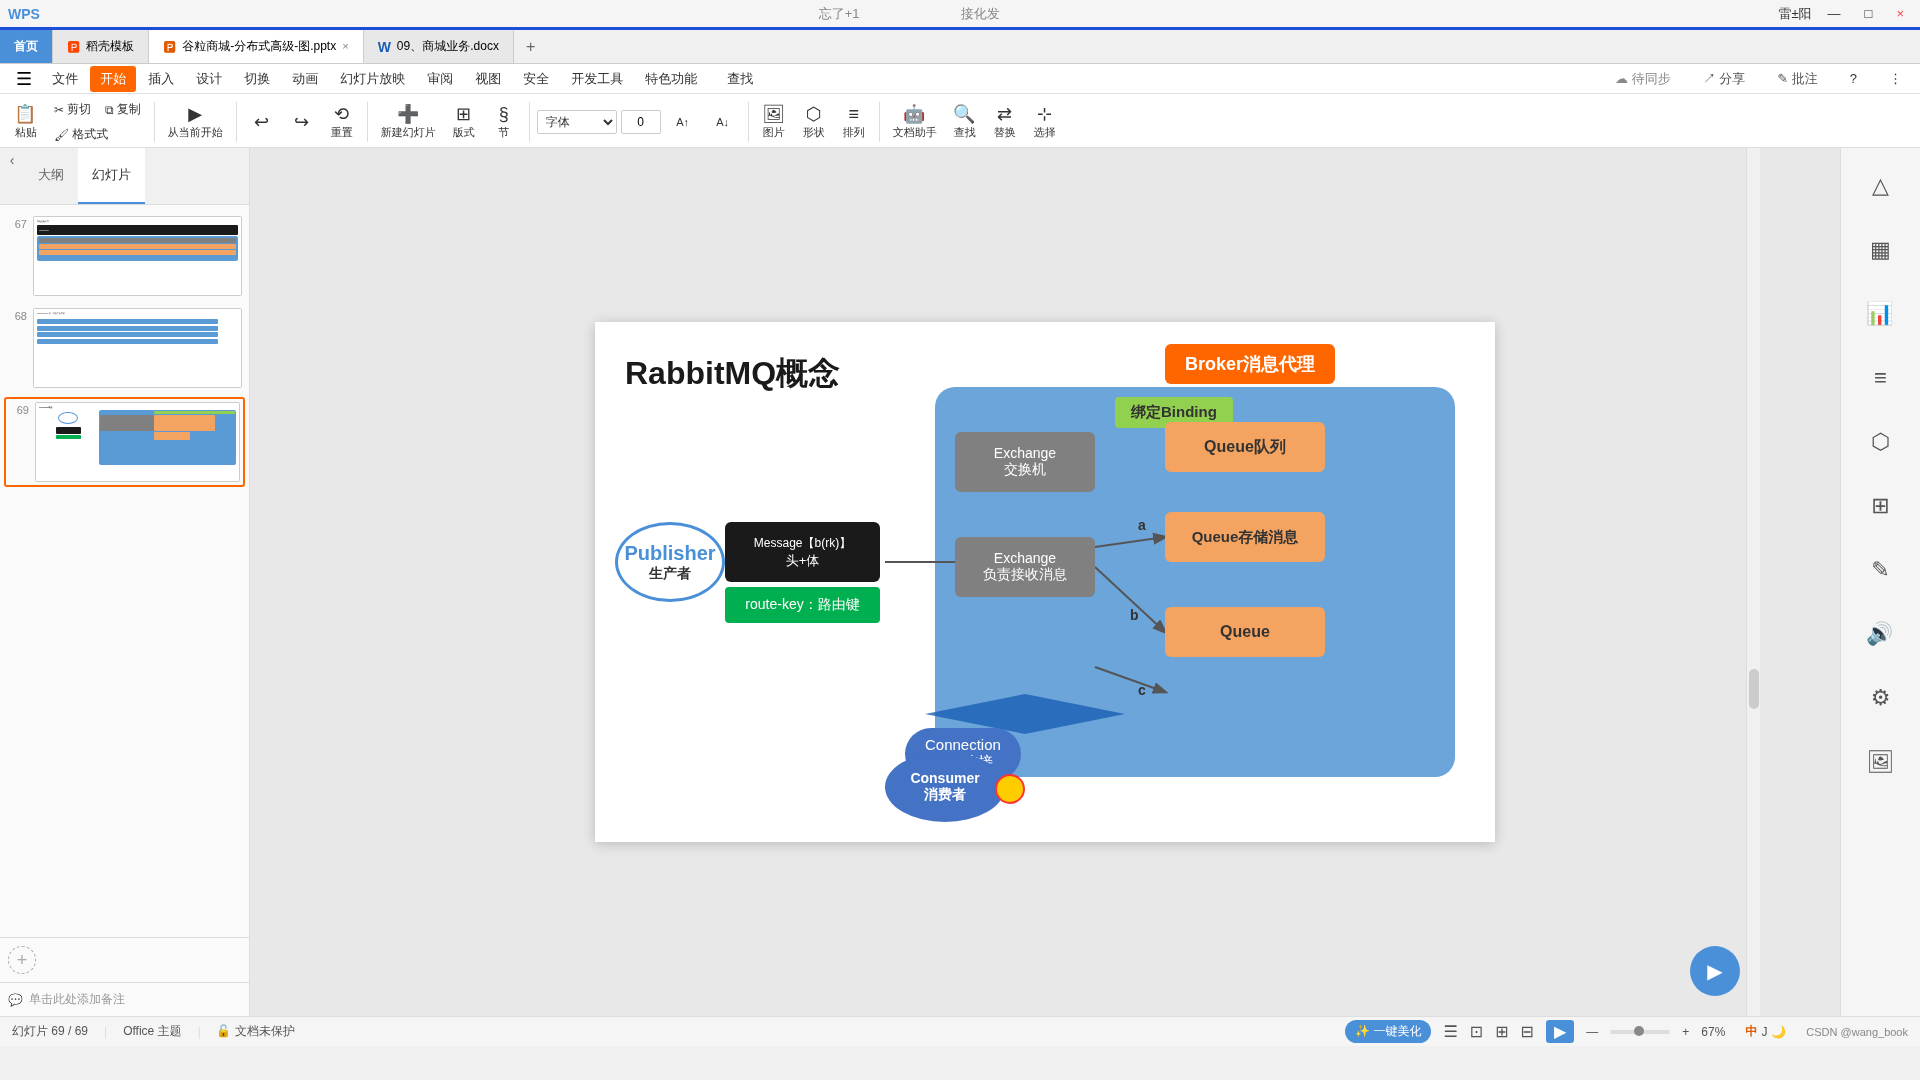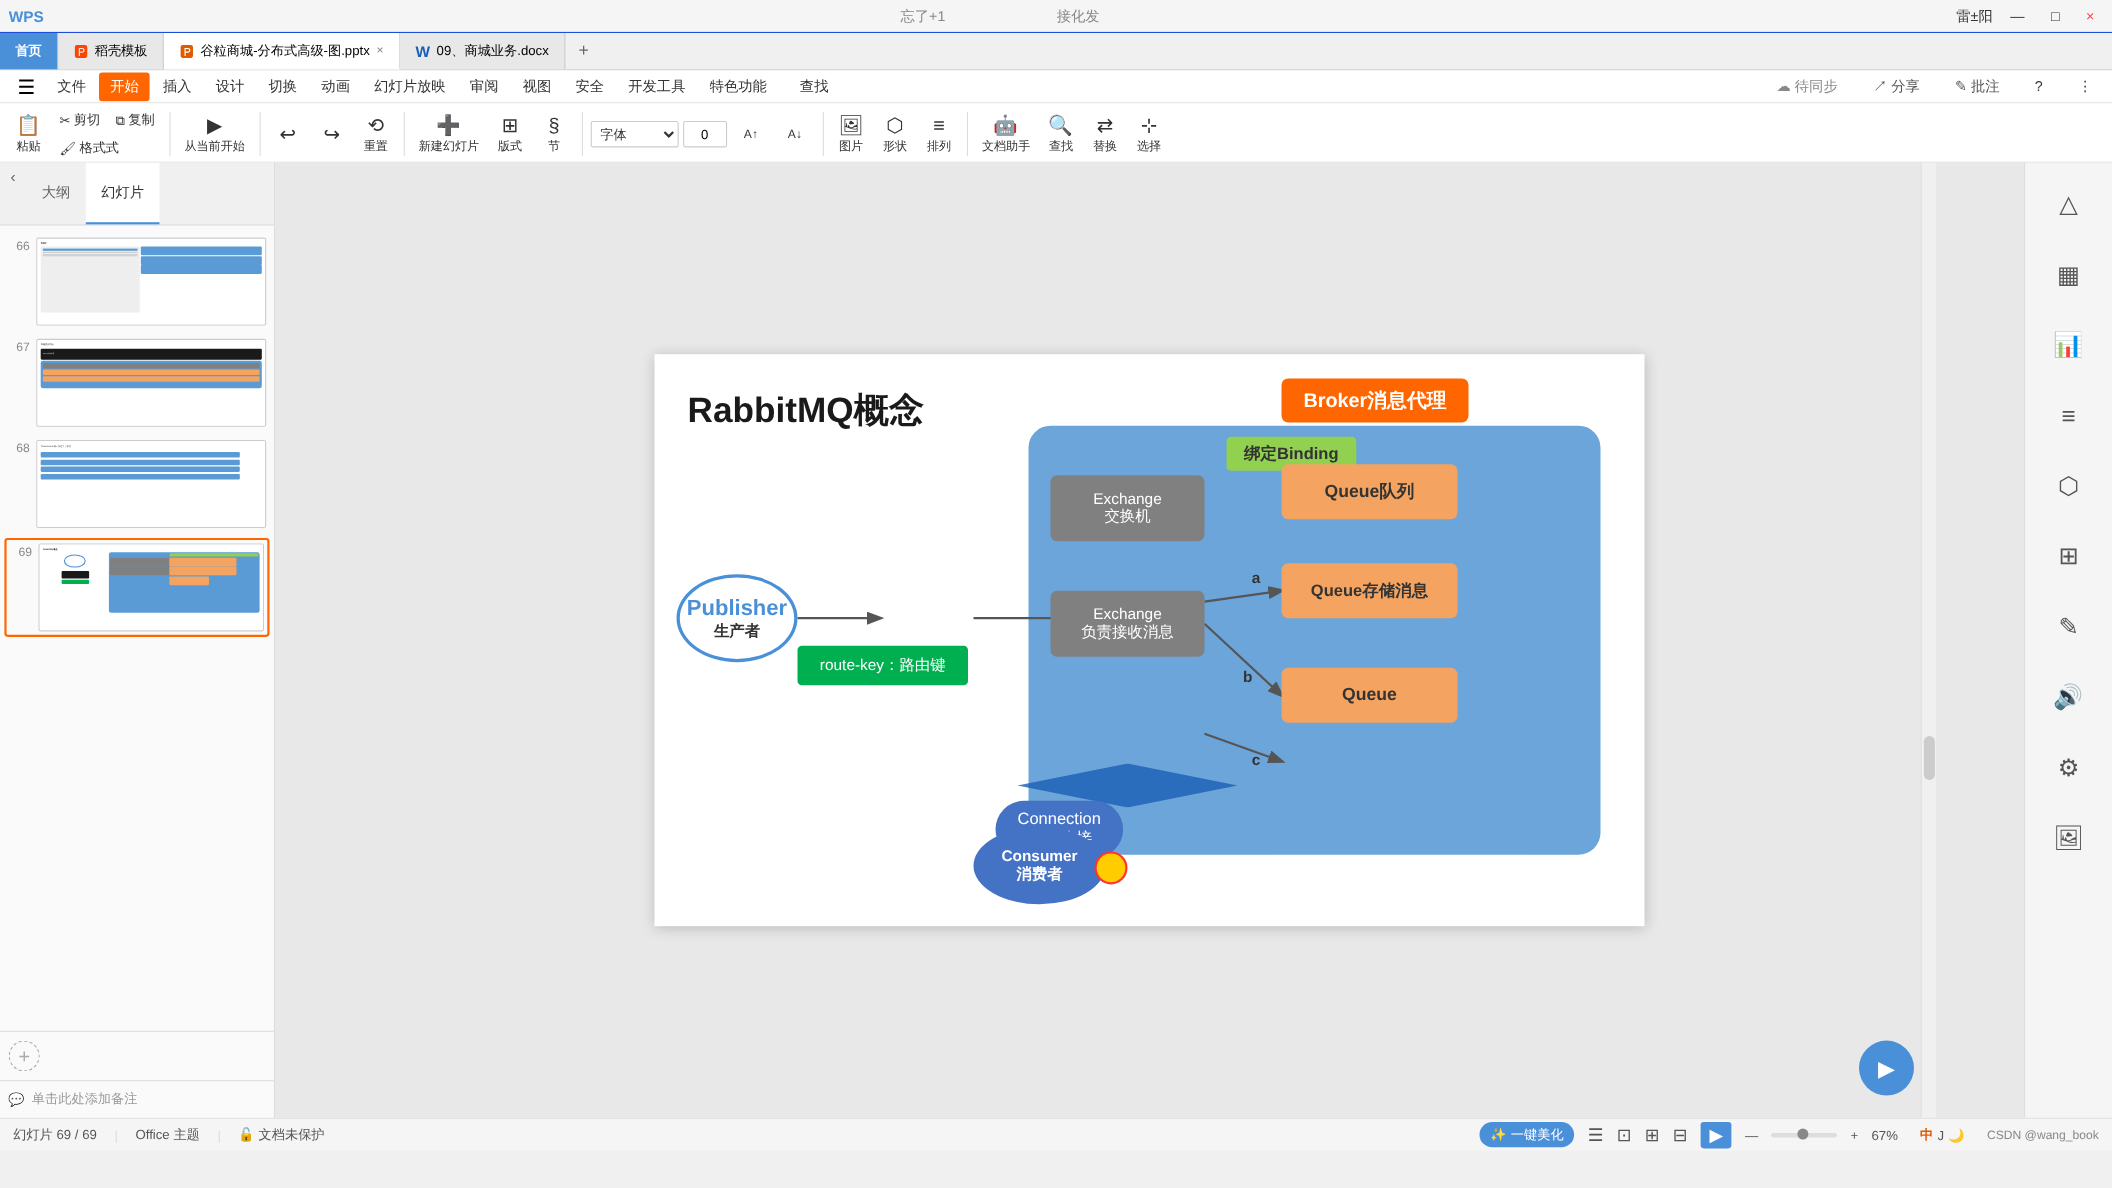--- a/index.html
+++ b/index.html
@@ -6,21 +6,21 @@
     body { font-family: 'Microsoft YaHei', 'SimHei', sans-serif; background: #f0f0f0; width: 1920px; height: 1080px; overflow: hidden; font-size: 13px; }
 
     
     .title-bar {
       height: 30px;
       background: #f5f5f5;
       display: flex;
       align-items: center;
       justify-content: space-between;
       padding: 0 8px;
-      border-bottom: 1px solid #1d4ed8;
+      border-bottom: 3px solid #1d4ed8;
       font-size: 12px;
       color: #333;
     }
     .title-bar-left { display: flex; align-items: center; gap: 4px; }
     .title-bar-center { flex: 1; text-align: center; color: #888; font-size: 13px; }
     .title-bar-right { display: flex; align-items: center; gap: 8px; font-size: 13px; }
 
     
     .tab-bar {
       height: 34px;
@@ -728,41 +728,20 @@
       <div class="panel-nav-btn">‹</div>
       <div class="panel-tab">
         <span>大纲</span>
       </div>
       <div class="panel-tab active">
         <span>幻灯片</span>
       </div>
     </div>
     <div class="slide-list">
 
-      <div class="slide-item">
-        <span class="slide-number">66</span>
-        <div class="slide-thumb">
-          <div style="width:100%;height:100%;background:white;padding:3px;overflow:hidden;">
-            <div style="font-size:2.5px;font-weight:bold;color:#333;margin-bottom:1px;">SSO</div>
-            <div style="display:flex;gap:1px;height:60px;">
-              <div style="width:45%;background:#eee;border-radius:1px;padding:2px;">
-                <div style="height:2px;background:#5b9bd5;margin-bottom:1px;"></div>
-                <div style="height:1px;background:#ccc;margin-bottom:0.5px;"></div>
-                <div style="height:1px;background:#ccc;margin-bottom:0.5px;"></div>
-                <div style="height:1px;background:#ccc;"></div>
-              </div>
-              <div style="width:55%;display:flex;flex-direction:column;gap:0.5px;">
-                <div style="height:8px;background:#5b9bd5;border-radius:1px;"></div>
-                <div style="height:8px;background:#5b9bd5;border-radius:1px;"></div>
-                <div style="height:8px;background:#5b9bd5;border-radius:1px;"></div>
-              </div>
-            </div>
-          </div>
-        </div>
-      </div>
 
       <div class="slide-item">
         <span class="slide-number">67</span>
         <div class="slide-thumb">
           <div style="width:100%;height:100%;background:white;padding:3px;overflow:hidden;">
             <div style="font-size:2px;color:#333;margin-bottom:2px;">商电更新消息</div>
             <div style="background:#1a1a1a;height:10px;border-radius:1px;margin-bottom:1px;display:flex;align-items:center;padding:1px 2px;">
               <div style="font-size:1.5px;color:white;">Message[b(rk)]</div>
             </div>
             <div style="background:#5b9bd5;height:25px;border-radius:2px;padding:2px;display:flex;flex-direction:column;gap:1px;">
@@ -869,20 +848,24 @@
         <span>Exchange</span>
         <span>负责接收消息</span>
       </div>
 
       <div class="queue-box-1">Queue队列</div>
 
       <div class="queue-box-2">Queue存储消息</div>
 
       <div class="queue-box-3">Queue</div>
 
+      <div class="message-box">
+        <span style="font-size:12px;">Message【b(rk)】</span>
+        <span style="font-size:13px;">头+体</span>
+      </div>
 
       <div class="route-key-box">route-key：路由键</div>
 
       <div class="publisher-ellipse">
         <span style="color:#4a90d9;font-weight:bold;font-size:20px;">Publisher</span>
         <span style="color:#333;font-size:14px;">生产者</span>
       </div>
 
       <div class="route-label" style="left:543px;top:195px;">a</div>
       <div class="route-label" style="left:535px;top:285px;">b</div>

